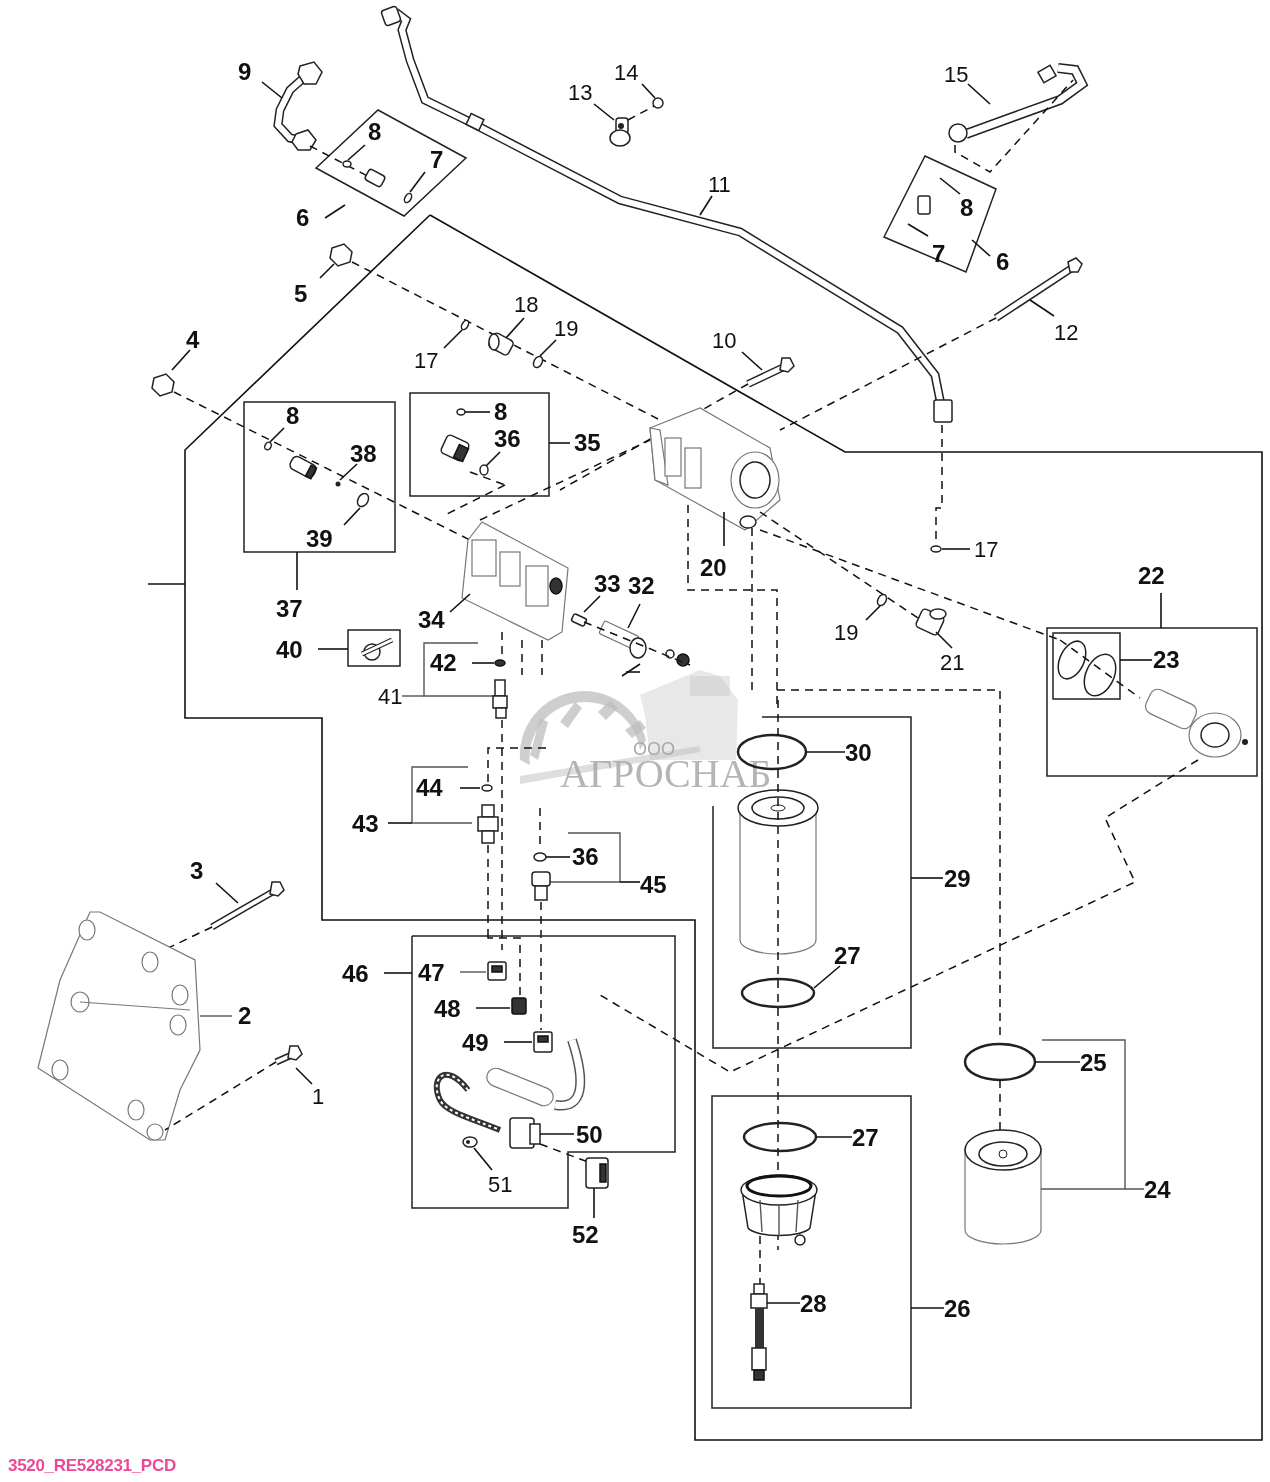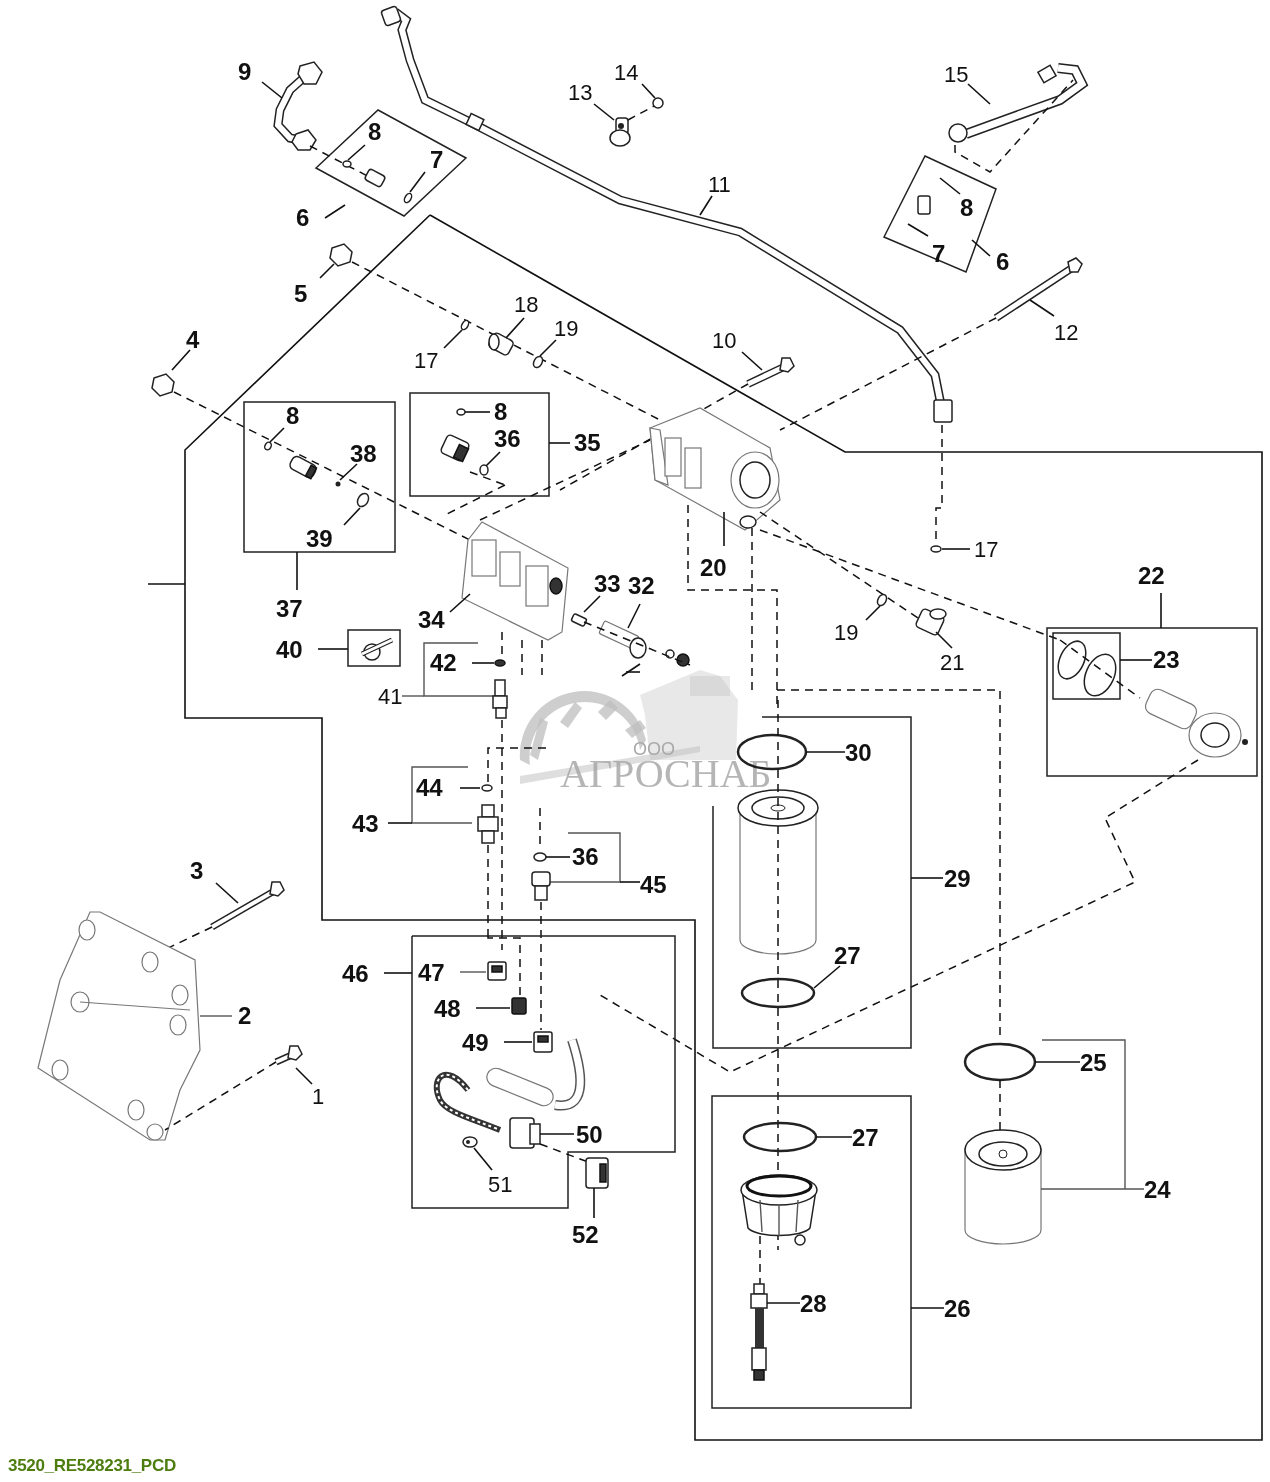--- a/index.html
+++ b/index.html
@@ -10,21 +10,21 @@
     .ln { stroke: #111; stroke-width: 1.6; fill: none; }
     .ln-g { stroke: #555; stroke-width: 1.4; fill: none; }
     .dash { stroke: #111; stroke-width: 1.5; fill: none; stroke-dasharray: 8 6; }
     .part { stroke: #222; stroke-width: 1.5; fill: #fff; }
     .part-l { stroke: #777; stroke-width: 1.2; fill: #fff; }
     .part-d { stroke: #111; stroke-width: 1.5; fill: #333; }
     .box { stroke: #222; stroke-width: 1.5; fill: none; }
     .wm { fill: #bdbdbd; opacity: 0.75; }
     .wm-text { font-family: "Liberation Serif", serif; font-size: 40px; fill: #a9a9a9; opacity: 0.85; }
     .wm-ooo { font-family: "Liberation Sans", sans-serif; font-size: 18px; fill: #a9a9a9; }
-    .caption { position: absolute; left: 8px; top: 1456px; font-family: "Liberation Sans", sans-serif; font-size: 17px; font-weight: bold; color: #4d7c0f; letter-spacing: -0.3px; }
+    .caption { position: absolute; left: 8px; top: 1456px; font-family: "Liberation Sans", sans-serif; font-size: 17px; font-weight: bold; color: #ec4899; letter-spacing: -0.3px; }
   </style>
 </head>
 <body>
 
 <svg id="diagram" viewBox="0 0 1270 1482" xmlns="http://www.w3.org/2000/svg">
 
   <polyline class="ln" points="430,215 185,450 185,718 322,718 322,920 695,920 695,1440 1262,1440 1262,452 845,452 430,215"></polyline>
   <line class="ln" x1="148" y1="584" x2="185" y2="584"></line>
 
   <g>

